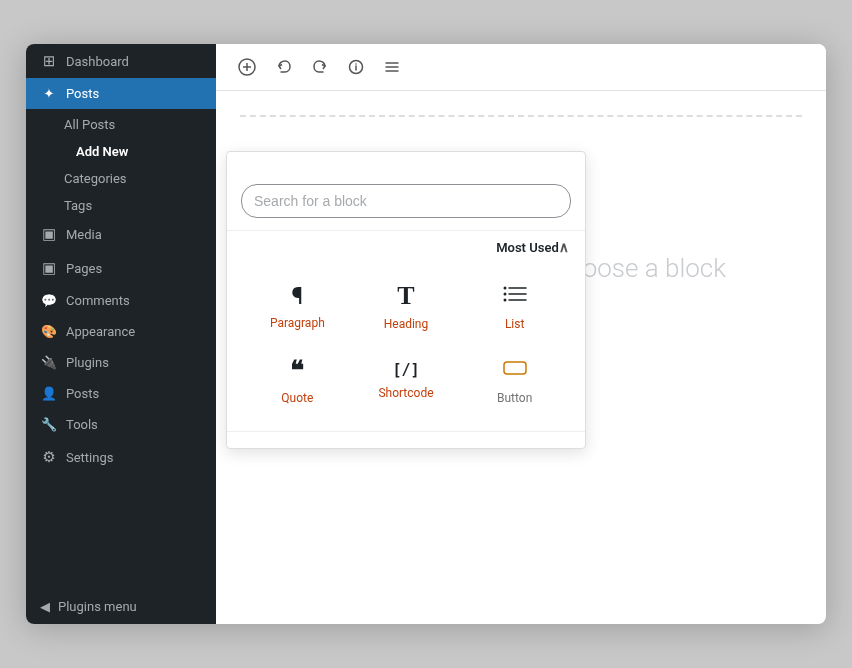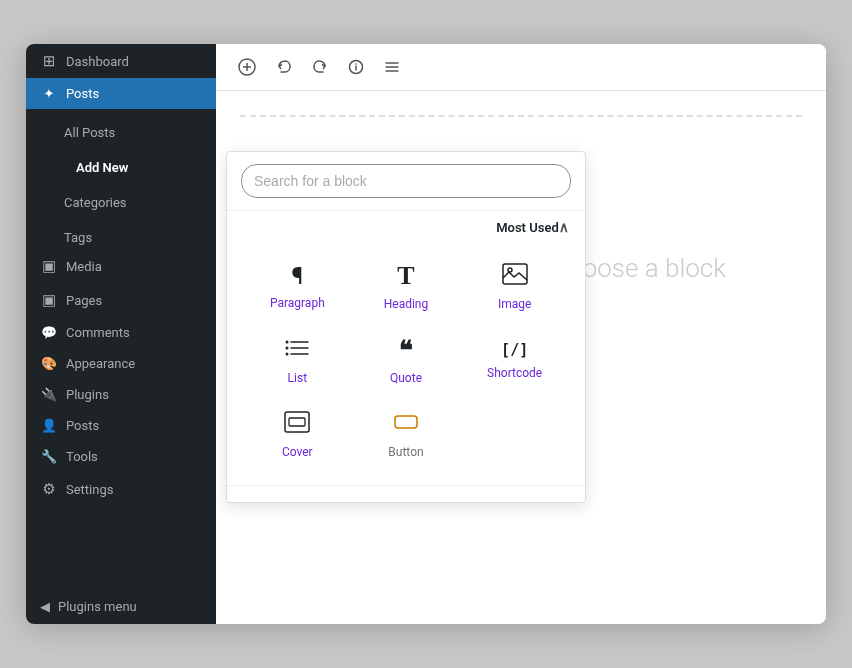--- a/index.html
+++ b/index.html
@@ -38,21 +38,21 @@
       font-size: 13px;
       cursor: pointer;
       gap: 8px;
       text-decoration: none;
     }
     .sidebar-item.active {
       background: #2271b1;
       color: #fff;
     }
     .sidebar-sub {
-      padding: 16px 14px 4px 38px;
+      padding: 8px 14px 4px 38px;
       color: #a7aaad;
       font-size: 13px;
       cursor: pointer;
     }
     .sidebar-sub.active { color: #fff; font-weight: 600; margin-left: 12px; }
     .sidebar-icon { font-size: 15px; width: 18px; text-align: center; flex-shrink: 0; }
     .collapse-menu {
       margin-top: auto;
       display: flex;
       align-items: center;
@@ -126,20 +126,21 @@
     }
     .block-inserter-search input {
       width: 100%;
       border: 1px solid #8c8f94;
       border-radius: 16px;
       padding: 8px 12px;
       font-size: 14px;
       color: #737373;
       outline: none;
       background: #fff;
+      margin-top: 20px;
     }
     .block-inserter-search input::placeholder { color: #a7aaad; }
     .block-section-header {
       display: flex;
       align-items: center;
       justify-content: flex-end;
       padding: 8px 16px 4px 16px;
       font-size: 13px;
       font-weight: 600;
       color: #1d2327;
@@ -165,21 +166,21 @@
       gap: 8px;
     }
     .block-item .block-icon {
       font-size: 22px;
       color: #1d2327;
       line-height: 1;
     }
     .block-item .block-icon.highlight { color: #c97a00; }
     .block-item .block-label {
       font-size: 12px;
-      color: #6d28d9;
+      color: #c2410c;
       text-align: center;
     }
     .block-item .block-label.highlight { color: #737373; }
     .block-inserter-footer {
       border-top: 1px solid #eee;
       padding: 8px 0;
     }
   </style>
 </head>
 <body>
@@ -308,30 +309,20 @@
           <div class="block-item">
             <span class="block-icon" style="font-size:24px;">¶</span>
             <span class="block-label">Paragraph</span>
           </div>
 
           <div class="block-item">
             <span class="block-icon" style="font-size:26px;font-weight:bold;font-family:serif;">T</span>
             <span class="block-label">Heading</span>
           </div>
 
-          <div class="block-item">
-            <span class="block-icon">
-              <svg width="26" height="22" viewBox="0 0 26 22" fill="none">
-                <rect x="1" y="1" width="24" height="20" rx="2" stroke="#1d2327" stroke-width="1.5"></rect>
-                <polyline points="1,15 7,9 12,14 17,10 25,17" stroke="#1d2327" stroke-width="1.5" fill="none"></polyline>
-                <circle cx="8" cy="7" r="2" stroke="#1d2327" stroke-width="1.5" fill="none"></circle>
-              </svg>
-            </span>
-            <span class="block-label">Image</span>
-          </div>
 
           <div class="block-item">
             <span class="block-icon">
               <svg width="26" height="22" viewBox="0 0 26 22" fill="none">
                 <circle cx="3" cy="5" r="1.5" fill="#1d2327"></circle>
                 <line x1="7" y1="5" x2="24" y2="5" stroke="#1d2327" stroke-width="1.5" stroke-linecap="round"></line>
                 <circle cx="3" cy="11" r="1.5" fill="#1d2327"></circle>
                 <line x1="7" y1="11" x2="24" y2="11" stroke="#1d2327" stroke-width="1.5" stroke-linecap="round"></line>
                 <circle cx="3" cy="17" r="1.5" fill="#1d2327"></circle>
                 <line x1="7" y1="17" x2="24" y2="17" stroke="#1d2327" stroke-width="1.5" stroke-linecap="round"></line>
@@ -344,29 +335,20 @@
             <span class="block-icon" style="font-size:26px;font-weight:bold;line-height:1;">❝</span>
             <span class="block-label">Quote</span>
           </div>
 
 
           <div class="block-item">
             <span class="block-icon" style="font-size:15px;font-family:monospace;font-weight:bold;">[/]</span>
             <span class="block-label">Shortcode</span>
           </div>
 
-          <div class="block-item">
-            <span class="block-icon">
-              <svg width="26" height="22" viewBox="0 0 26 22" fill="none">
-                <rect x="1" y="1" width="24" height="20" rx="2" stroke="#1d2327" stroke-width="1.5"></rect>
-                <rect x="5" y="7" width="16" height="8" rx="1" stroke="#1d2327" stroke-width="1.3"></rect>
-              </svg>
-            </span>
-            <span class="block-label">Cover</span>
-          </div>
 
           <div class="block-item">
             <span class="block-icon highlight">
               <svg width="26" height="22" viewBox="0 0 26 22" fill="none">
                 <rect x="2" y="5" width="22" height="12" rx="3" stroke="#c97a00" stroke-width="1.5"></rect>
               </svg>
             </span>
             <span class="block-label highlight">Button</span>
           </div>
 

